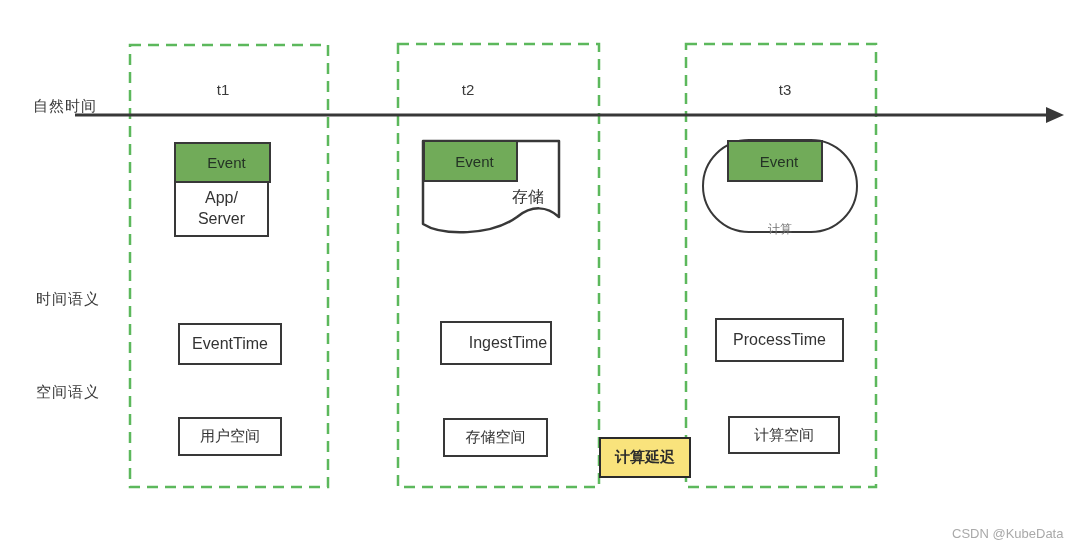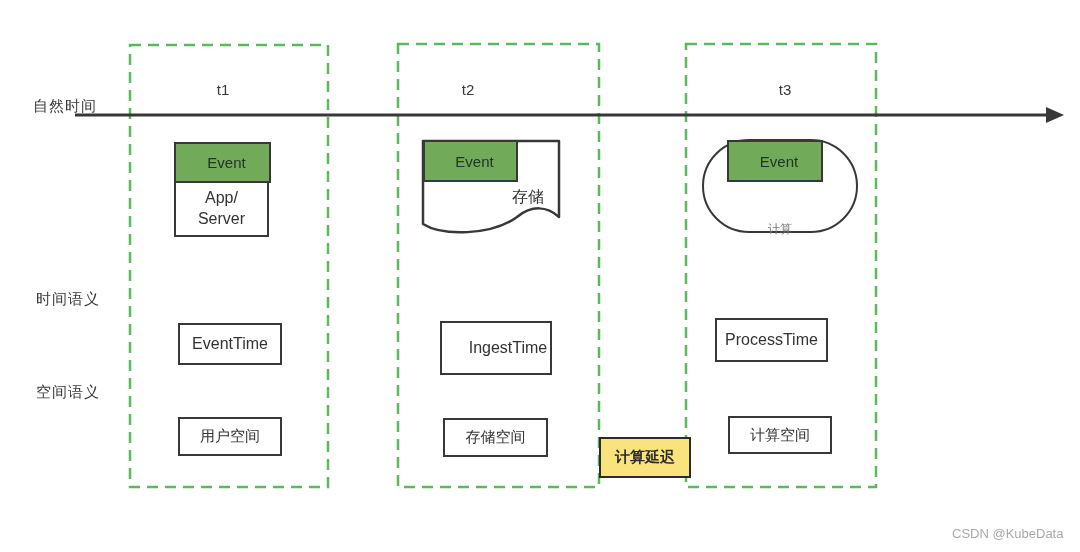--- a/index.html
+++ b/index.html
@@ -39,25 +39,25 @@
     background:#ffffff; border:2px solid var(--stroke-dark,#383838); border-radius:48px; z-index:1;
   }
   .stadium-label { position:absolute; left:702px; top:197px; width:156px; text-align:center; font-size:12px; z-index:2; color:#737373;margin-top:24px; }
 
   .label-box {
     position:absolute; box-sizing:border-box; background:#ffffff;
     border:2px solid var(--stroke-dark,#383838); z-index:2;
     display:flex; align-items:center; justify-content:center; font-size:16px; color:#333;margin-top:44px;
   }
   .box-eventtime   { left:178px; top:279px; width:104px; height:42px; }
-  .box-ingesttime  { left:440px; top:277px; width:112px; height:54px;padding-left:24px; }
-  .box-processtime { left:715px; top:274px; width:113px; height:44px; }
+  .box-ingesttime  { left:440px; top:277px; width:112px; height:44px;padding-left:24px; }
+  .box-processtime { left:715px; top:274px; width:129px; height:44px; }
   .box-userspace    { left:178px; top:373px; width:104px; height:39px; font-size:15px; }
   .box-storagespace { left:443px; top:374px; width:105px; height:39px; font-size:15px; }
-  .box-computespace { left:728px; top:372px; width:104px; height:38px; font-size:15px; }
+  .box-computespace { left:728px; top:372px; width:112px; height:38px; font-size:15px; }
 
   .delay-box {
     position:absolute; box-sizing:border-box; background:var(--delay-yellow,#f9e37c);
     border:2px solid #2b2b2b; z-index:5;
     display:flex; align-items:center; justify-content:center;
     font-size:15px; font-weight:600; color:#2b2b2b;
   }
   .delay-1 { left:317px; top:437px; width:89px; height:41px; }
   .delay-2 { left:599px; top:437px; width:92px; height:41px; }
 

